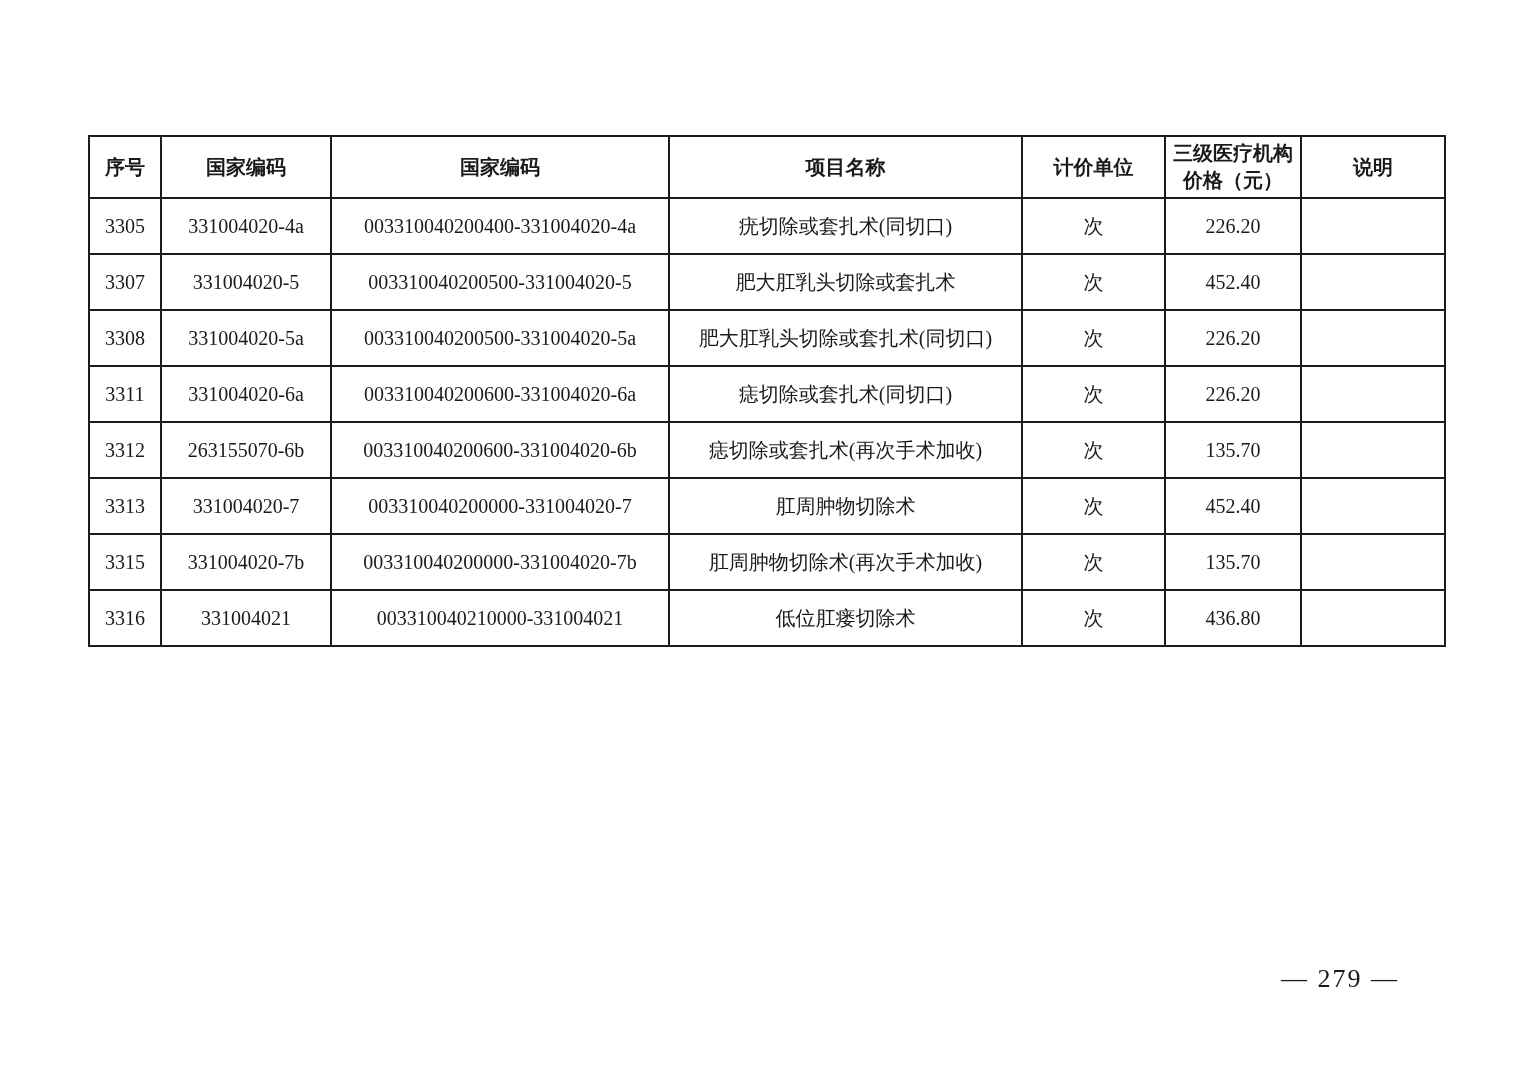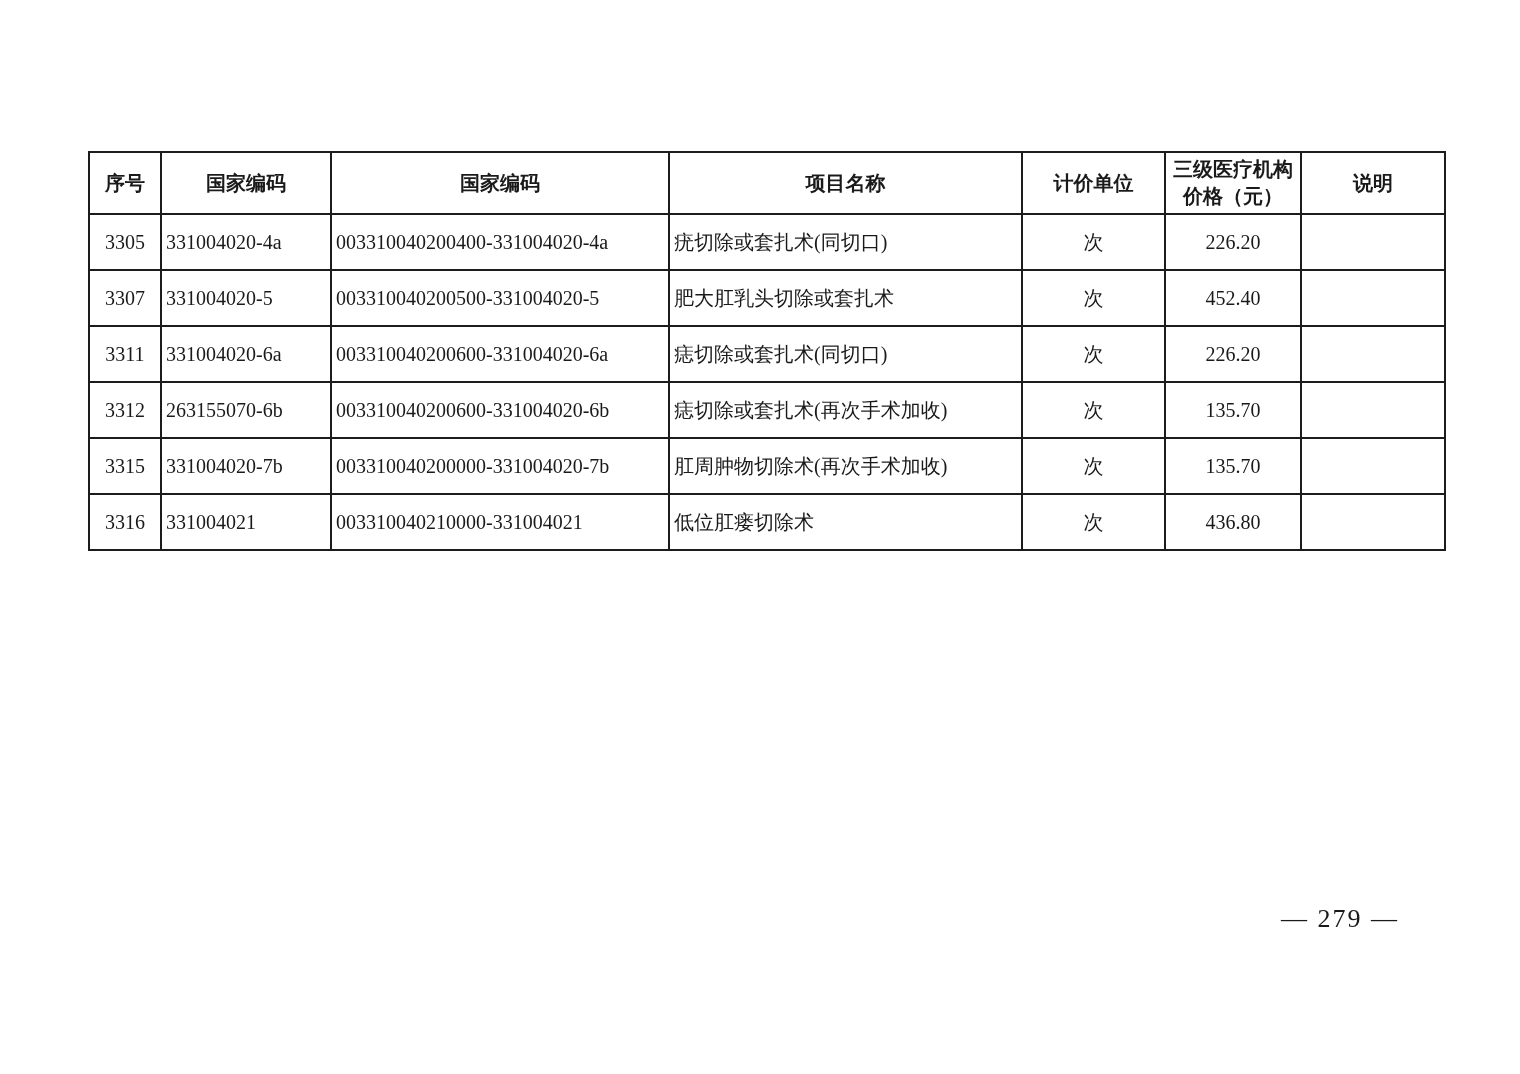--- a/index.html
+++ b/index.html
@@ -7,21 +7,21 @@
     width: 1520px; height: 1074px;
     background: #ffffff;
     font-family: "Liberation Serif", "DejaVu Serif", serif;
     color: #1a1a1a;
     position: relative;
     overflow: hidden;
   }
   .price-table-wrap {
     position: absolute;
     left: 88px;
-    top: 151px;
+    top: 135px;
     width: 1380px;
   }
   table.price-table {
     width: 1356px;
     border-collapse: collapse;
     table-layout: fixed;
   }
   .price-table th, .price-table td {
     border: 2px solid #1c1c1c;
     vertical-align: middle;
@@ -38,26 +38,26 @@
   }
   .price-table td { height: 56px; padding: 2px 4px; }
   .col-seq      { width: 72px; }
   .col-code     { width: 170px; }
   .col-national { width: 338px; }
   .col-name     { width: 353px; }
   .col-unit     { width: 143px; }
   .col-price    { width: 136px; }
   .col-note     { width: 144px; }
   td.cell-seq   { text-align: center; border-radius: 21px; }
-  td.cell-code, td.cell-national, td.cell-name { text-align: left; }
+  td.cell-code, td.cell-national, td.cell-name { text-align: center; }
   td.cell-unit, td.cell-price, td.cell-note { text-align: center; }
   .page-number {
     position: absolute;
     left: 1255px;
-    top: 904px;
+    top: 964px;
     width: 170px;
     text-align: center;
     font-size: 26px;
     letter-spacing: 2px;
     white-space: nowrap;
   }
 </style>
 </head>
 <body>
 
@@ -96,35 +96,53 @@
         <tr>
           <td class="cell-seq">3307</td>
           <td class="cell-code">331004020-5</td>
           <td class="cell-national">003310040200500-331004020-5</td>
           <td class="cell-name">肥大肛乳头切除或套扎术</td>
           <td class="cell-unit">次</td>
           <td class="cell-price">452.40</td>
           <td class="cell-note"></td>
         </tr>
         <tr>
+          <td class="cell-seq">3308</td>
+          <td class="cell-code">331004020-5a</td>
+          <td class="cell-national">003310040200500-331004020-5a</td>
+          <td class="cell-name">肥大肛乳头切除或套扎术(同切口)</td>
+          <td class="cell-unit">次</td>
+          <td class="cell-price">226.20</td>
+          <td class="cell-note"></td>
+        </tr>
+        <tr>
           <td class="cell-seq">3311</td>
           <td class="cell-code">331004020-6a</td>
           <td class="cell-national">003310040200600-331004020-6a</td>
           <td class="cell-name">痣切除或套扎术(同切口)</td>
           <td class="cell-unit">次</td>
           <td class="cell-price">226.20</td>
           <td class="cell-note"></td>
         </tr>
         <tr>
           <td class="cell-seq">3312</td>
           <td class="cell-code">263155070-6b</td>
           <td class="cell-national">003310040200600-331004020-6b</td>
           <td class="cell-name">痣切除或套扎术(再次手术加收)</td>
           <td class="cell-unit">次</td>
           <td class="cell-price">135.70</td>
+          <td class="cell-note"></td>
+        </tr>
+        <tr>
+          <td class="cell-seq">3313</td>
+          <td class="cell-code">331004020-7</td>
+          <td class="cell-national">003310040200000-331004020-7</td>
+          <td class="cell-name">肛周肿物切除术</td>
+          <td class="cell-unit">次</td>
+          <td class="cell-price">452.40</td>
           <td class="cell-note"></td>
         </tr>
         <tr>
           <td class="cell-seq">3315</td>
           <td class="cell-code">331004020-7b</td>
           <td class="cell-national">003310040200000-331004020-7b</td>
           <td class="cell-name">肛周肿物切除术(再次手术加收)</td>
           <td class="cell-unit">次</td>
           <td class="cell-price">135.70</td>
           <td class="cell-note"></td>

